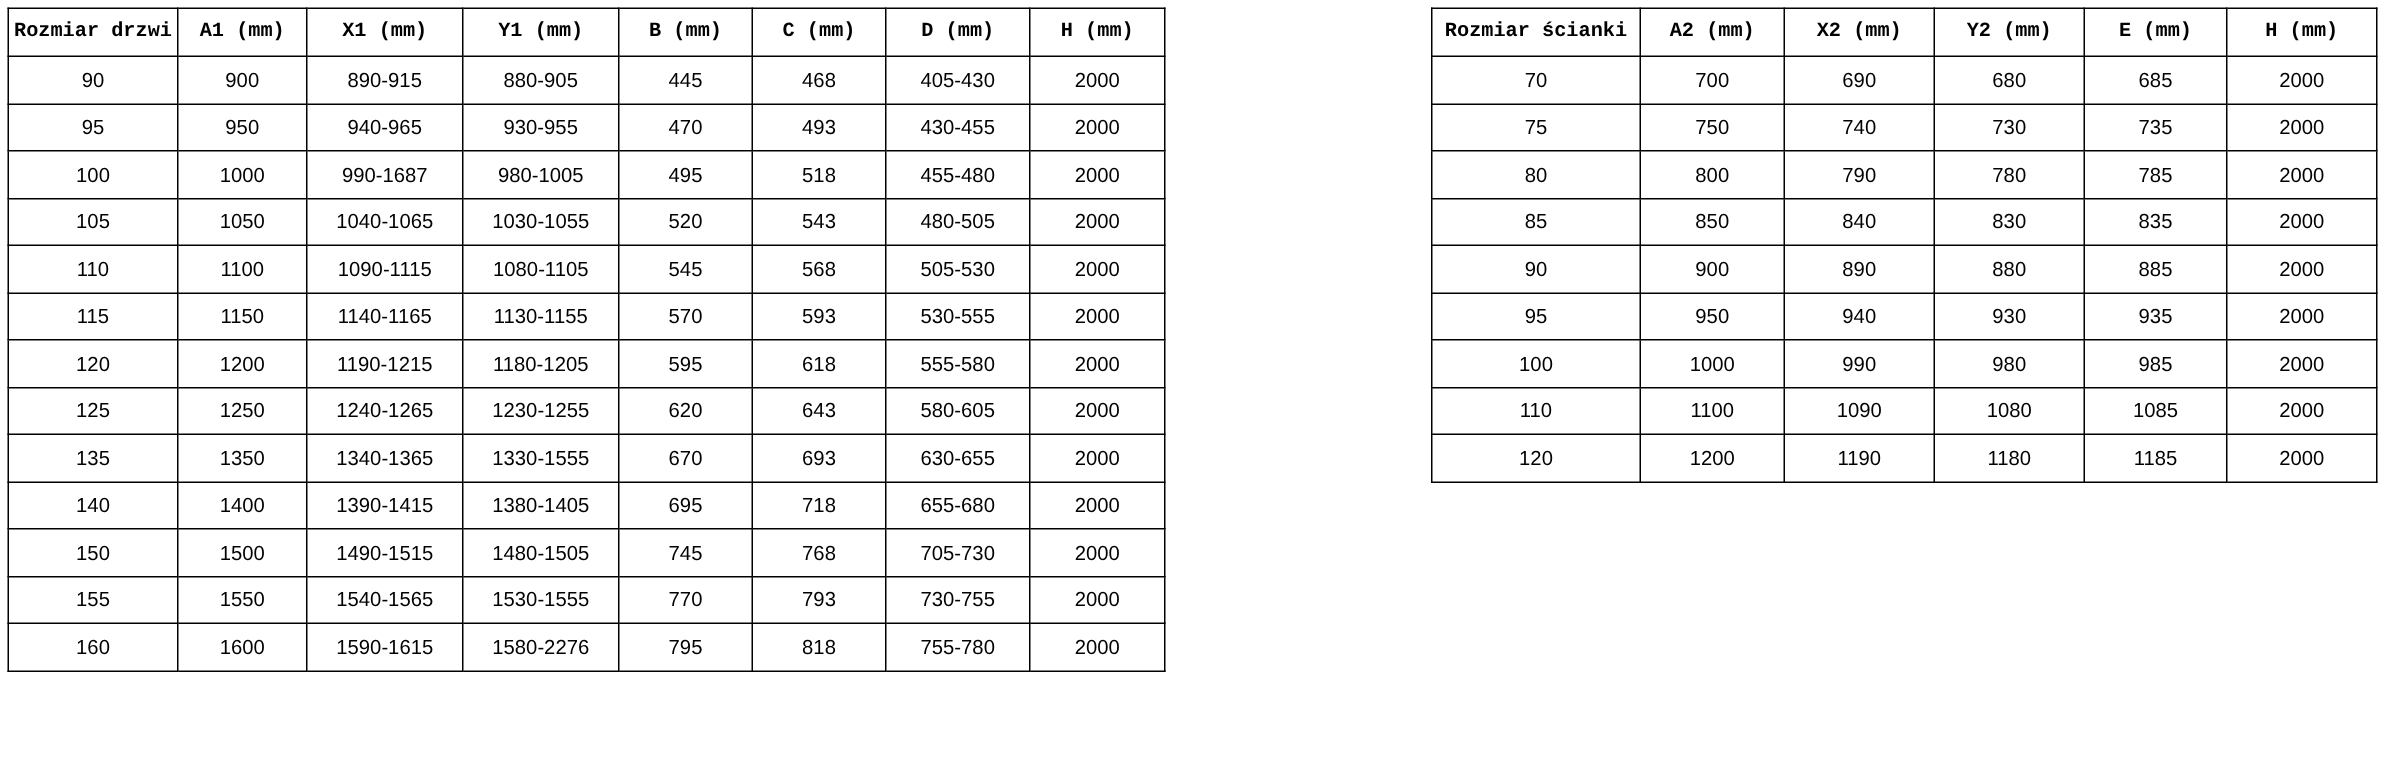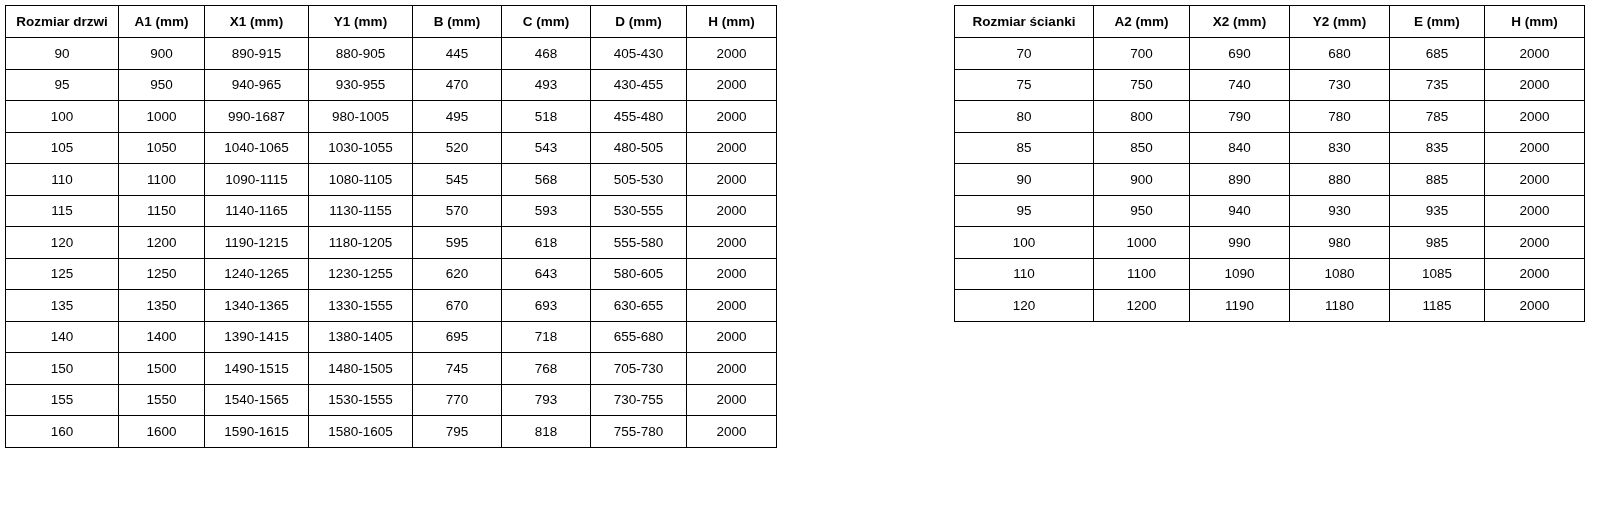--- a/index.html
+++ b/index.html
@@ -35,20 +35,21 @@
     text-align: center;
     vertical-align: middle;
     font-size: 13.5px;
     padding: 0;
     height: 30.5px;
     background: #ffffff;
   }
   table th {
     font-weight: bold;
     height: 31px;
+    font-family: Liberation Mono, monospace;
   }
   table td {
     font-weight: normal;
   }
 
   
   #doors-table col.c0 { width: 113px; }
   #doors-table col.c1 { width: 86px; }
   #doors-table col.c2 { width: 104px; }
   #doors-table col.c3 { width: 104px; }
@@ -212,21 +213,21 @@
           <td>1530-1555</td>
           <td>770</td>
           <td>793</td>
           <td>730-755</td>
           <td>2000</td>
         </tr>
         <tr>
           <td>160</td>
           <td>1600</td>
           <td>1590-1615</td>
-          <td>1580-1605</td>
+          <td>1580-2276</td>
           <td>795</td>
           <td>818</td>
           <td>755-780</td>
           <td>2000</td>
         </tr>
       </tbody>
     </table>
   </div>
 
   <div class="table-wrap" id="wall-wrap">

